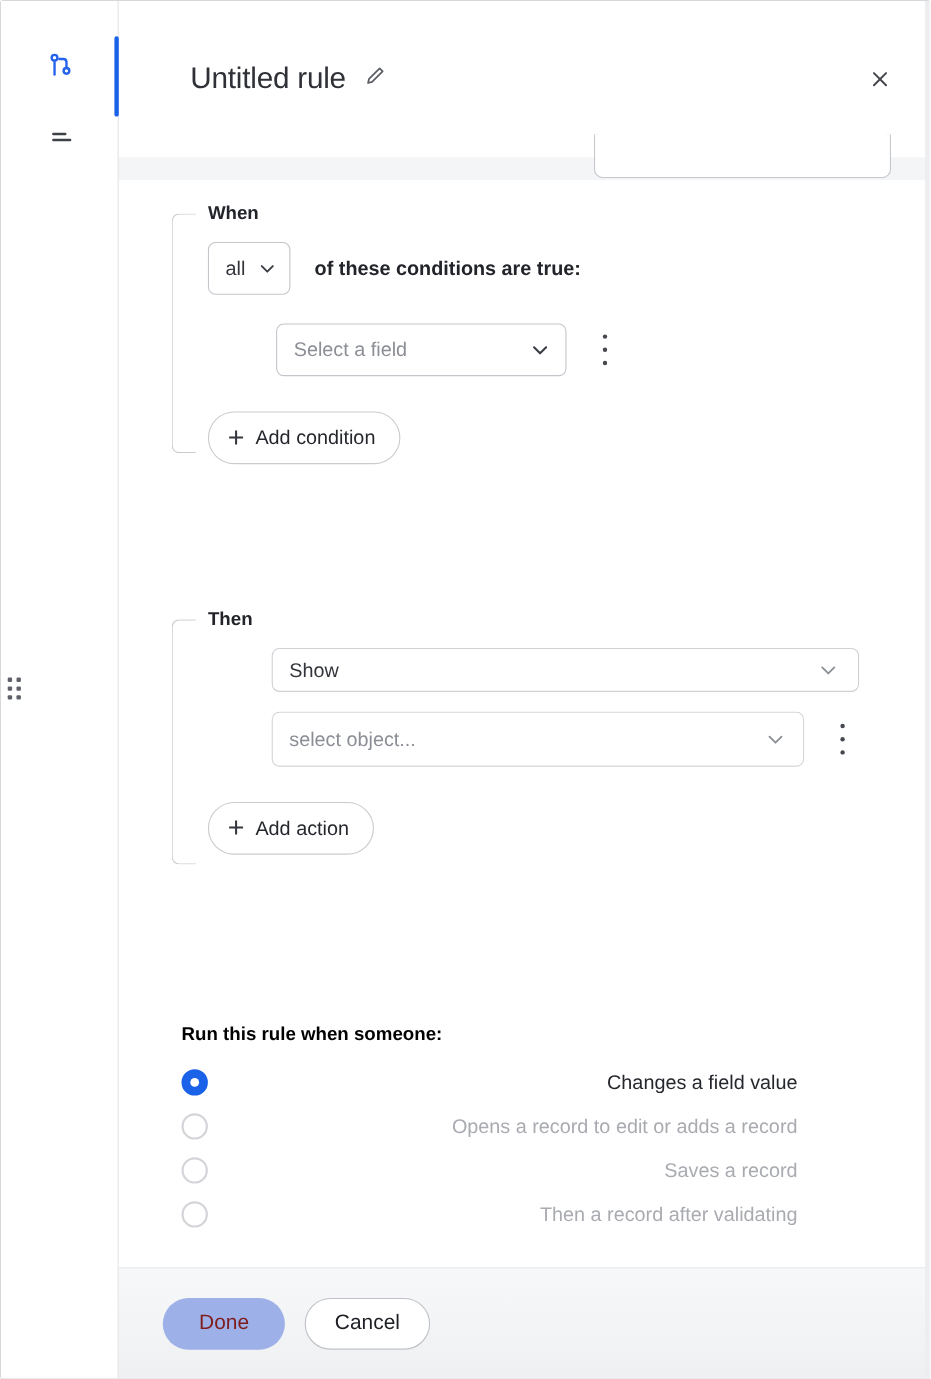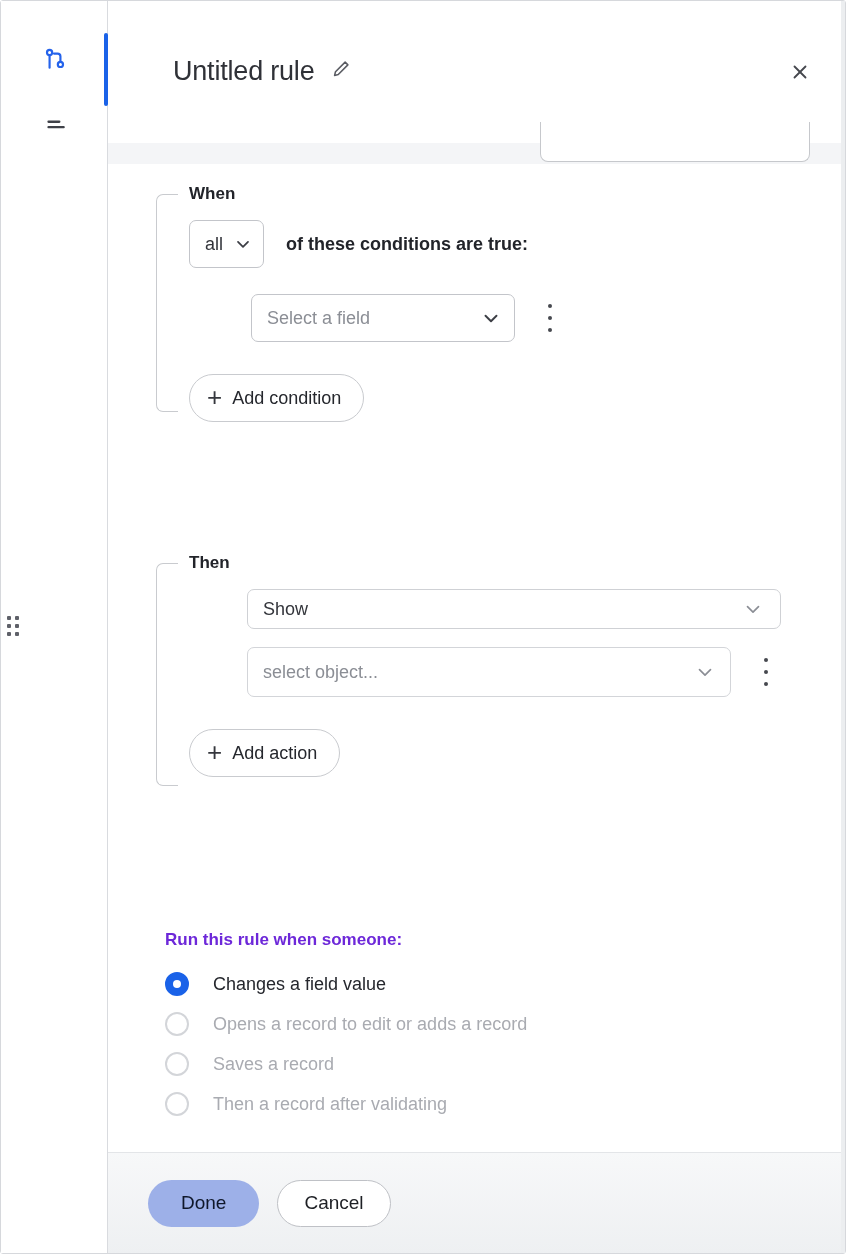--- a/index.html
+++ b/index.html
@@ -268,29 +268,30 @@
   
   .triggers {
     position: absolute;
     left: 57px;
     top: 766px;
     width: 560px;
   }
   .triggers h3 {
     font-size: 17px;
     font-weight: 700;
-    color: #6d28d9;
+    color: #000000;
     margin-bottom: 14px;
   }
   .radio-row {
     display: flex;
     align-items: center;
-    gap: 24px;
+    gap: 3px;
     height: 40px;
     cursor: pointer;
+    justify-content: space-between;
   }
   .radio-row.disabled { cursor: default; }
   .radio {
     flex: 0 0 auto;
     width: 24px; height: 24px;
     border-radius: 50%;
     border: 2px solid #d3d5d9;
     background: #ffffff;
     position: relative;
   }
@@ -319,21 +320,21 @@
     align-items: center;
     padding-left: 40px;
     gap: 18px;
   }
   .btn-done {
     height: 47px;
     padding: 0 33px;
     border: none;
     border-radius: 24px;
     background: #9db0e8;
-    color: #0f172a;
+    color: #7f1d1d;
     font-size: 19px;
     font-family: inherit;
     cursor: default;
   }
   .btn-cancel {
     height: 47px;
     padding: 0 26px;
     border: 1px solid #bfc1c6;
     border-radius: 24px;
     background: #ffffff;

